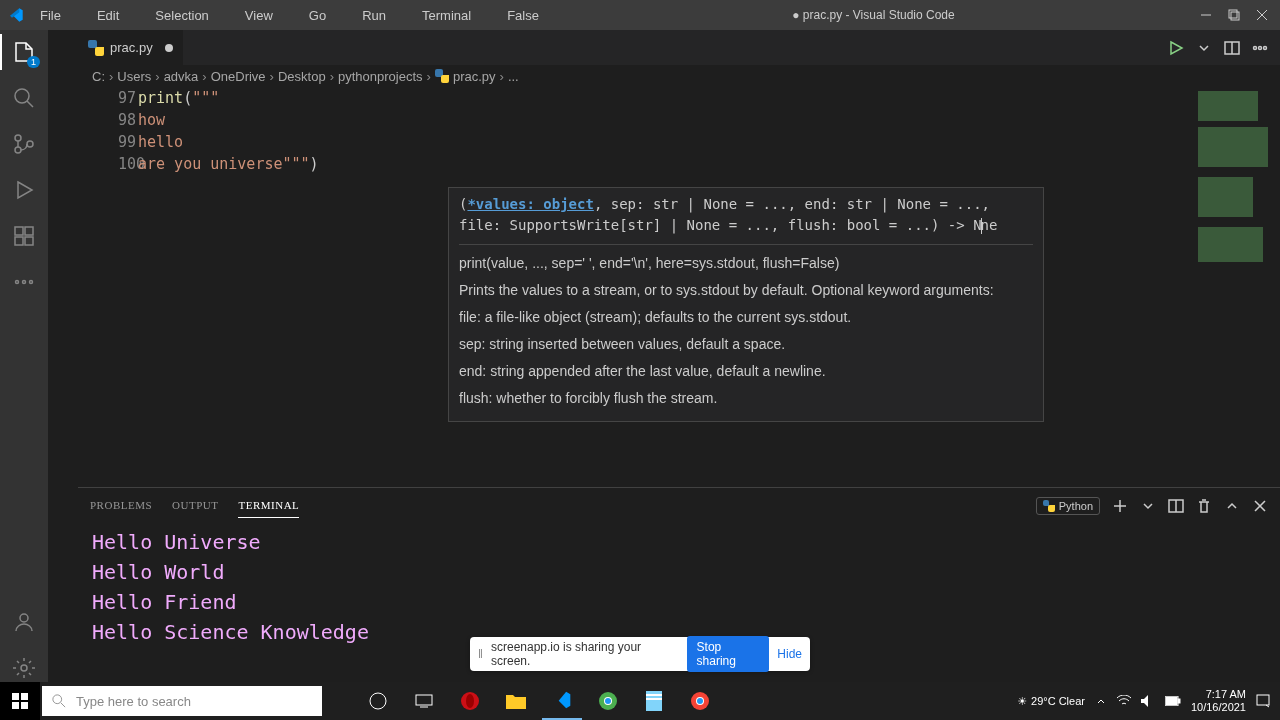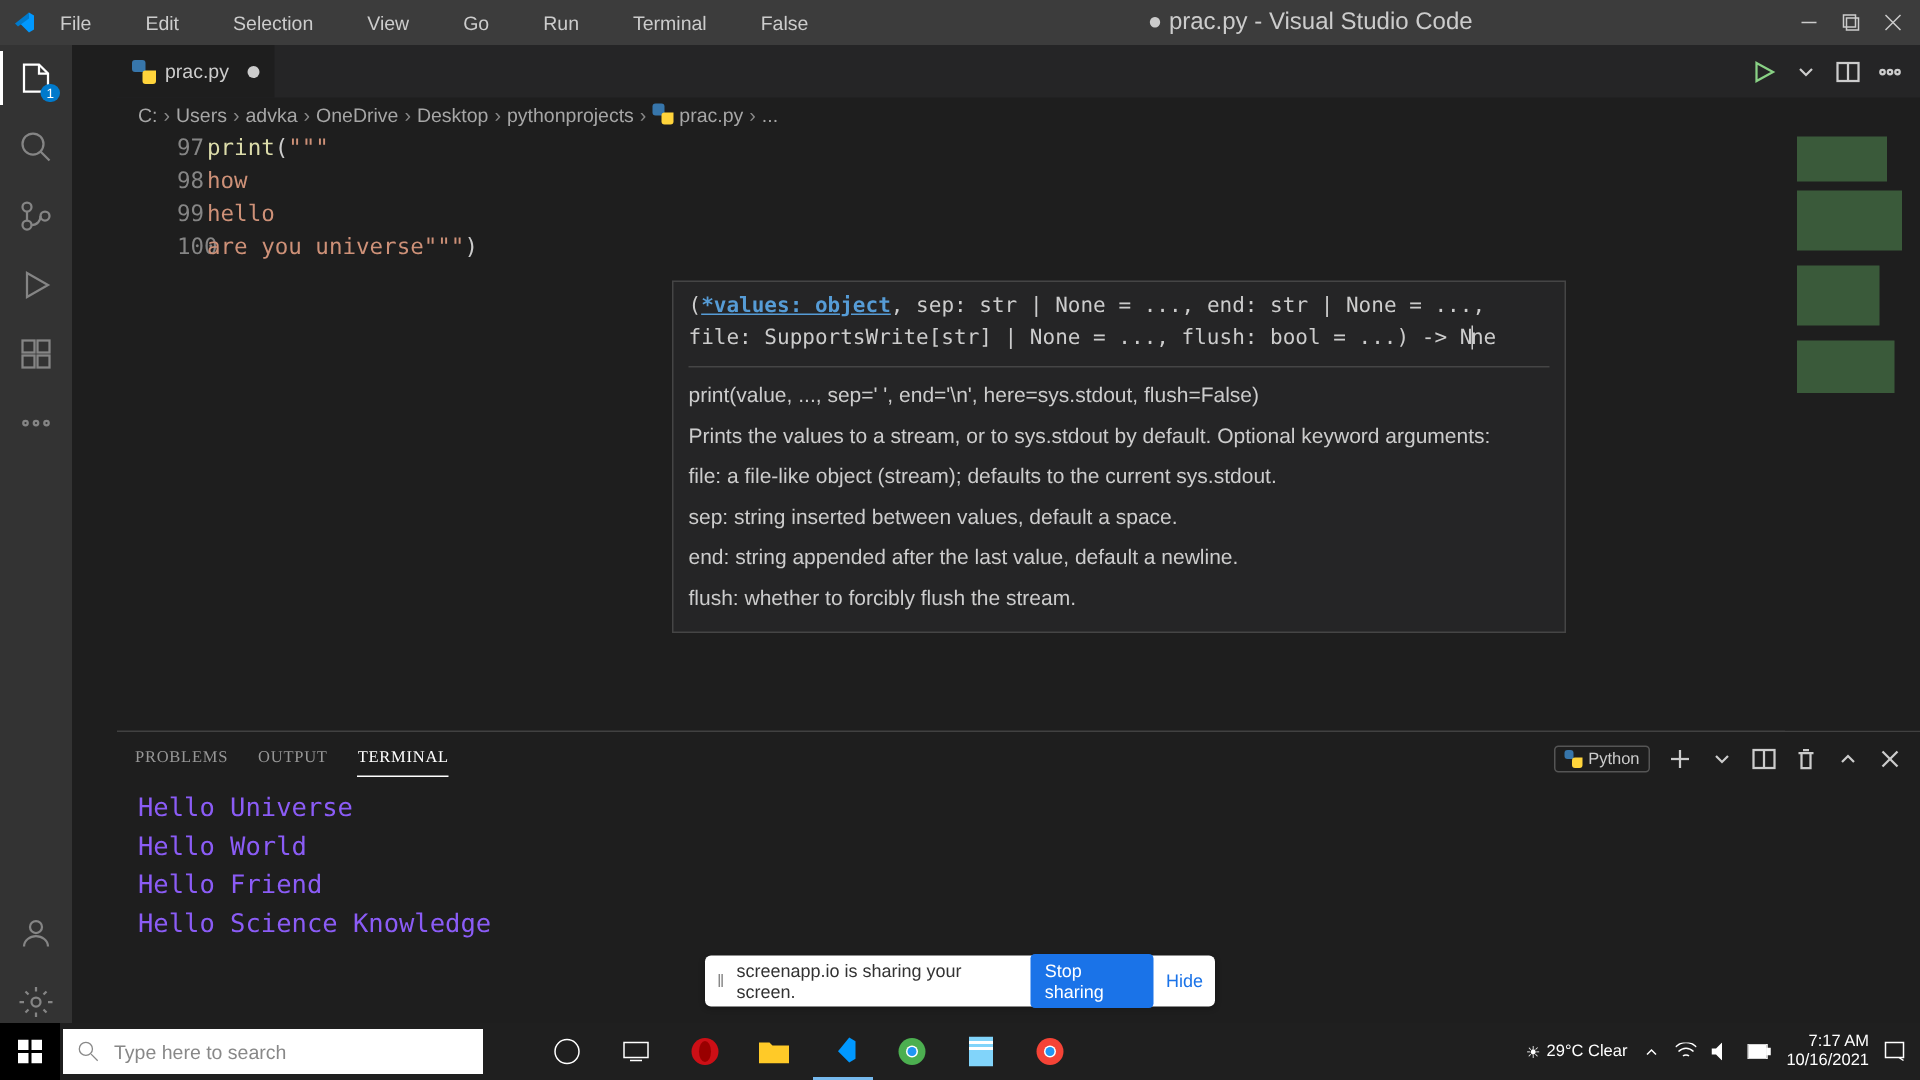--- a/index.html
+++ b/index.html
@@ -2,21 +2,21 @@
 <html><head>
 <meta charset="utf-8">
 <style>
 * { margin: 0; padding: 0; box-sizing: border-box; }
 body { font-family: "Segoe UI", sans-serif; background: #1e1e1e; color: #ccc; width: 1280px; height: 720px; overflow: hidden; font-size: 13px; }
 
 .titlebar { height: 30px; background: #3c3c3c; display: flex; align-items: center; padding: 0 8px; }
 .titlebar .logo { width: 16px; height: 16px; margin-right: 8px; }
 .titlebar .menu { display: flex; gap: 20px; }
 .titlebar .menu span { padding: 4px 8px; cursor: pointer; }
-.titlebar .title { flex: 1; text-align: center; font-size: 16px; color: #ccc; }
+.titlebar .title { flex: 1; text-align: center; font-size: 12px; color: #ccc; }
 .titlebar .winctrl { display: flex; gap: 16px; padding-right: 4px; }
 .titlebar .winctrl svg { width: 12px; height: 12px; stroke: #ccc; fill: none; stroke-width: 1; }
 
 .main { display: flex; height: 652px; }
 .activitybar { width: 48px; background: #333333; display: flex; flex-direction: column; align-items: center; padding-top: 8px; gap: 18px; position: relative; }
 .activitybar .icon { width: 28px; height: 28px; display: flex; align-items: center; justify-content: center; position: relative; }
 .activitybar svg { width: 24px; height: 24px; stroke: #858585; fill: none; stroke-width: 1.5; }
 .activitybar .active svg { stroke: #fff; }
 .activitybar .active::before { content: ''; position: absolute; left: -10px; top: -4px; bottom: -4px; width: 2px; background: #fff; }
 .activitybar .badge { position: absolute; bottom: -2px; right: -2px; background: #007acc; color: #fff; border-radius: 8px; font-size: 9px; padding: 1px 4px; }
@@ -55,21 +55,21 @@
 
 .panel { height: 195px; border-top: 1px solid #414141; display: flex; flex-direction: column; }
 .panel-tabs { height: 35px; display: flex; align-items: center; padding: 0 12px; gap: 20px; font-size: 11px; color: #969696; justify-content: space-between; }
 .panel-tabs .left { display: flex; gap: 20px; }
 .panel-tabs .ptab { padding: 6px 0; cursor: pointer; letter-spacing: 0.5px; font-family: Liberation Serif, serif; }
 .panel-tabs .ptab.active { color: #fff; border-bottom: 1px solid #fff; }
 .panel-tabs .right { display: flex; gap: 12px; align-items: center; color: #ccc; }
 .panel-tabs .right svg { width: 16px; height: 16px; stroke: #ccc; fill: none; stroke-width: 1.5; }
 .panel-tabs .lang { display: flex; align-items: flex-start; gap: 4px; border: 1px solid #555; padding: 2px 6px; border-radius: 3px; }
 
-.terminal { flex: 1; padding: 4px 14px; font-family: Consolas, monospace; font-size: 17px; color: #8b5cf6; line-height: 1.5; overflow: hidden; }
+.terminal { flex: 1; padding: 4px 14px; font-family: Consolas, monospace; font-size: 20px; color: #f0abfc; line-height: 1.5; overflow: hidden; }
 .terminal .prompt-cursor { display: inline-block; width: 8px; height: 14px; border: 1px solid #ccc; vertical-align: middle; }
 
 .statusbar { height: 22px; background: #007acc; color: #fff; display: flex; align-items: center; padding: 0 8px; font-size: 12px; gap: 14px; }
 .statusbar .spacer { flex: 1; }
 .statusbar svg { width: 13px; height: 13px; stroke: #fff; fill: none; stroke-width: 1.5; vertical-align: -2px; }
 
 .share-bar { position: absolute; left: 470px; top: 637px; width: 340px; height: 34px; background: #fff; border-radius: 4px; display: flex; align-items: center; padding: 0 8px; gap: 8px; font-size: 12px; color: #333; box-shadow: 0 1px 4px rgba(0,0,0,0.3); z-index: 20; }
 .share-bar .pause { color: #888; }
 .share-bar .btn-stop { background: #1a73e8; color: #fff; padding: 4px 10px; border-radius: 3px; cursor: pointer; }
 .share-bar .btn-hide { color: #1a73e8; cursor: pointer; }

